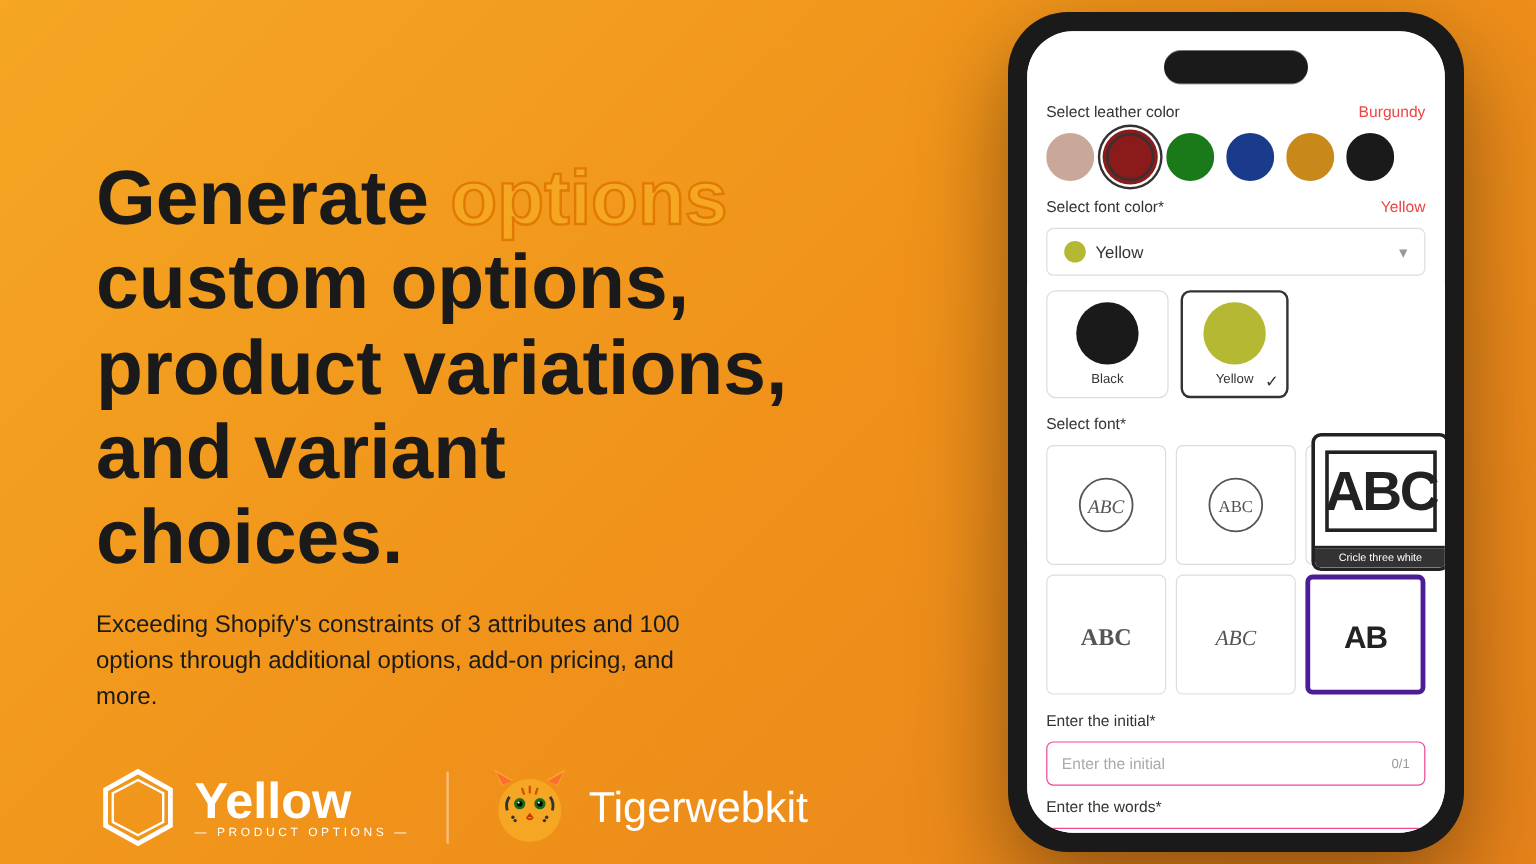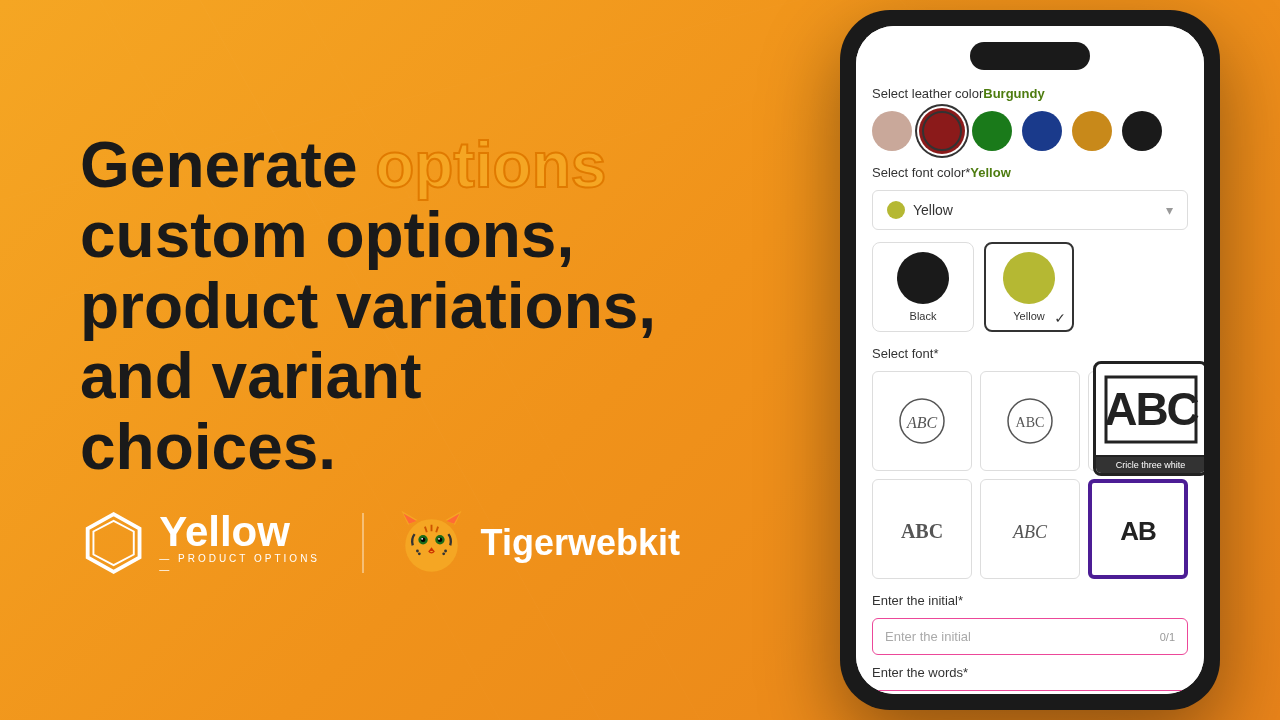--- a/index.html
+++ b/index.html
@@ -105,27 +105,28 @@
       height: 100%;
       overflow-y: auto;
       background: white;
     }
 
     .section-label {
       font-size: 13px;
       color: #333;
       margin-bottom: 10px;
       display: flex;
+      justify-content: space-between;
       align-items: center;
     }
 
     .section-value {
       font-size: 13px;
-      color: #4d7c0f;
-      font-weight: 700;
+      color: #ef4444;
+      font-weight: 400;
     }
 
     .color-swatches {
       display: flex;
       gap: 10px;
       flex-wrap: wrap;
       margin-bottom: 14px;
     }
 
     .swatch {
@@ -281,20 +282,21 @@
   <line x1="900" y1="0" x2="1280" y2="400" stroke="white" stroke-width="1" opacity="0.1"></line>
   <line x1="820" y1="0" x2="1200" y2="500" stroke="white" stroke-width="1" opacity="0.08"></line>
 </svg>
 
 <div class="left-content">
   <h1 class="headline">
     <span>Generate </span><span class="accent">options</span><br>
     <span>custom options,<br>product variations,<br>and variant choices.</span>
   </h1>
 
+  <p class="subtext">Exceeding Shopify's constraints of 3 attributes and 100 options through additional options, add-on pricing, and more.</p>
 
   <div class="logo-area">
 
     <div class="tiger-logo">
       <div style="display:flex;align-items:center;gap:12px;">
 
         <svg width="70" height="70" viewBox="0 0 70 70">
           <polygon points="35,5 62,20 62,50 35,65 8,50 8,20" fill="none" stroke="white" stroke-width="4"></polygon>
           <polygon points="35,12 56,23 56,47 35,58 14,47 14,23" fill="none" stroke="white" stroke-width="2"></polygon>
         </svg>
@@ -332,21 +334,21 @@
 
         <path d="M37 48 Q40 52 43 48" stroke="#cc3300" stroke-width="1.5" fill="none"></path>
 
         <circle cx="25" cy="48" r="1.5" fill="#333"></circle>
         <circle cx="27" cy="51" r="1.5" fill="#333"></circle>
         <circle cx="55" cy="48" r="1.5" fill="#333"></circle>
         <circle cx="53" cy="51" r="1.5" fill="#333"></circle>
 
         <path d="M33 22 L35 28 M40 20 L40 27 M47 22 L45 28" stroke="#cc5500" stroke-width="2" fill="none"></path>
       </svg>
-      <div style="font-size:36px;font-weight:700;color:white;">Tigerwebkit</div>
+      <div style="font-size:36px;font-weight:400;color:white;">Tigerwebkit</div>
     </div>
   </div>
 </div>
 
 <div class="phone-container">
   <div class="phone-frame">
     <div class="phone-screen">
       <div class="phone-notch"></div>
       <div class="phone-content">
 

